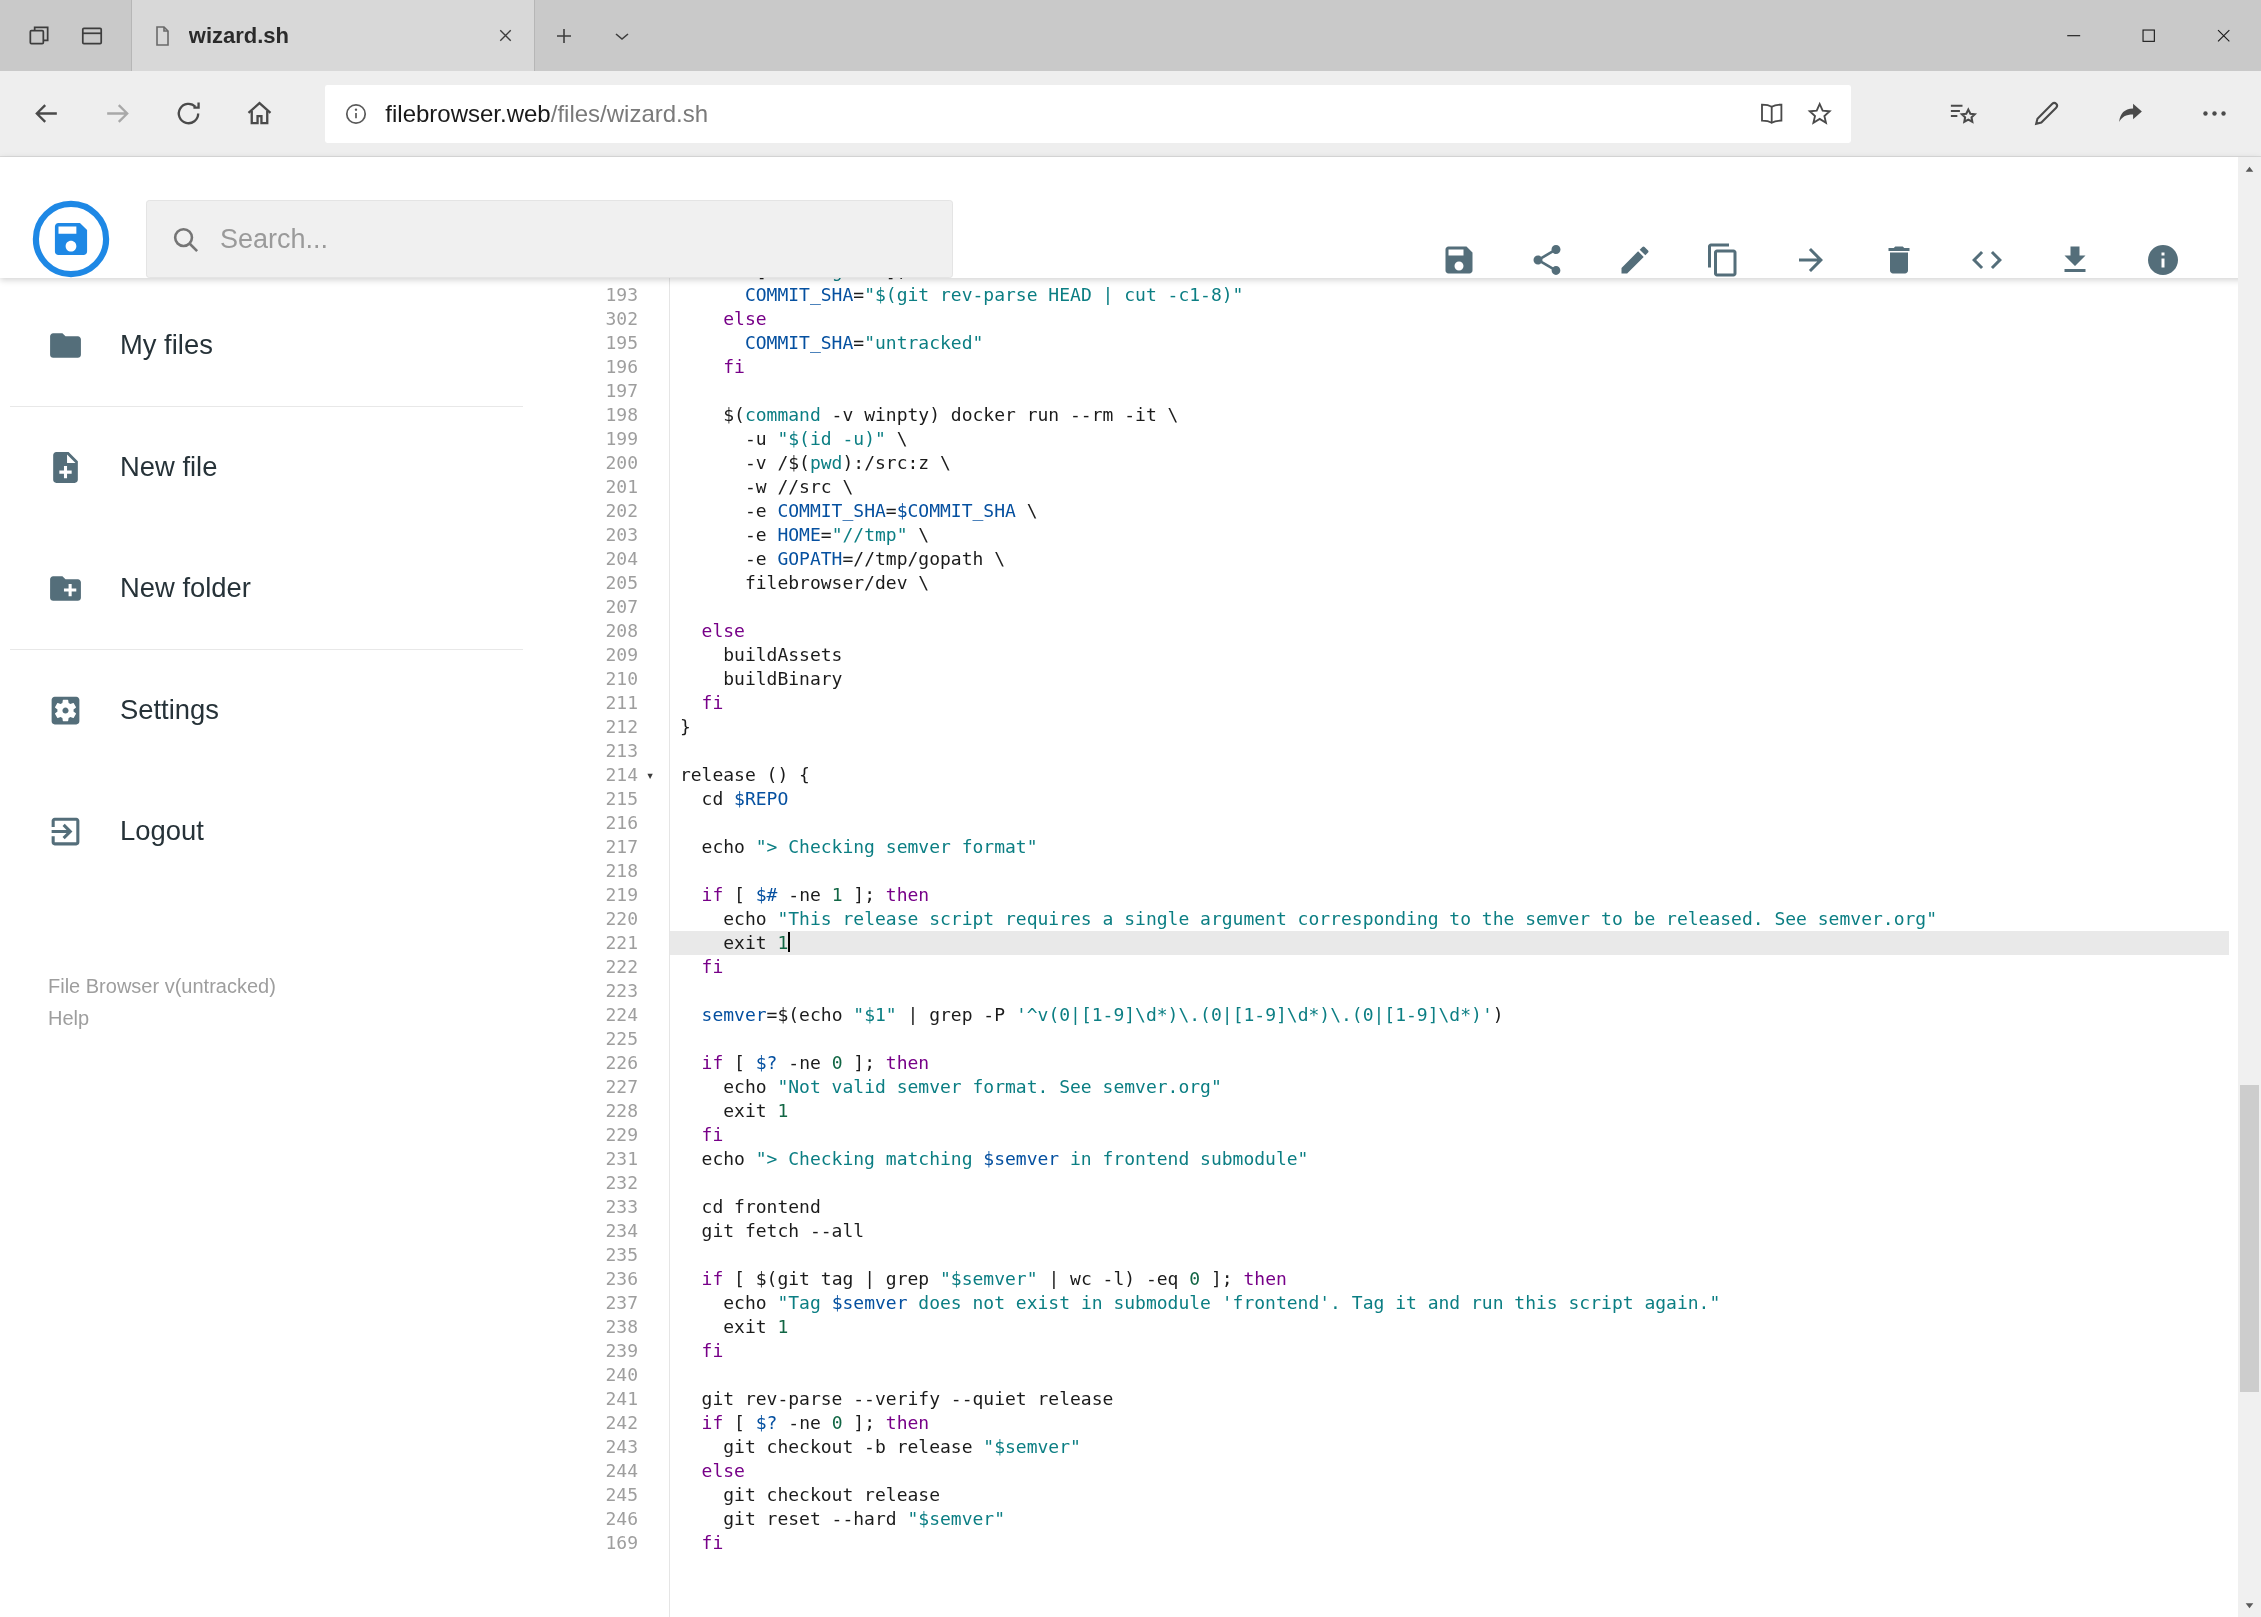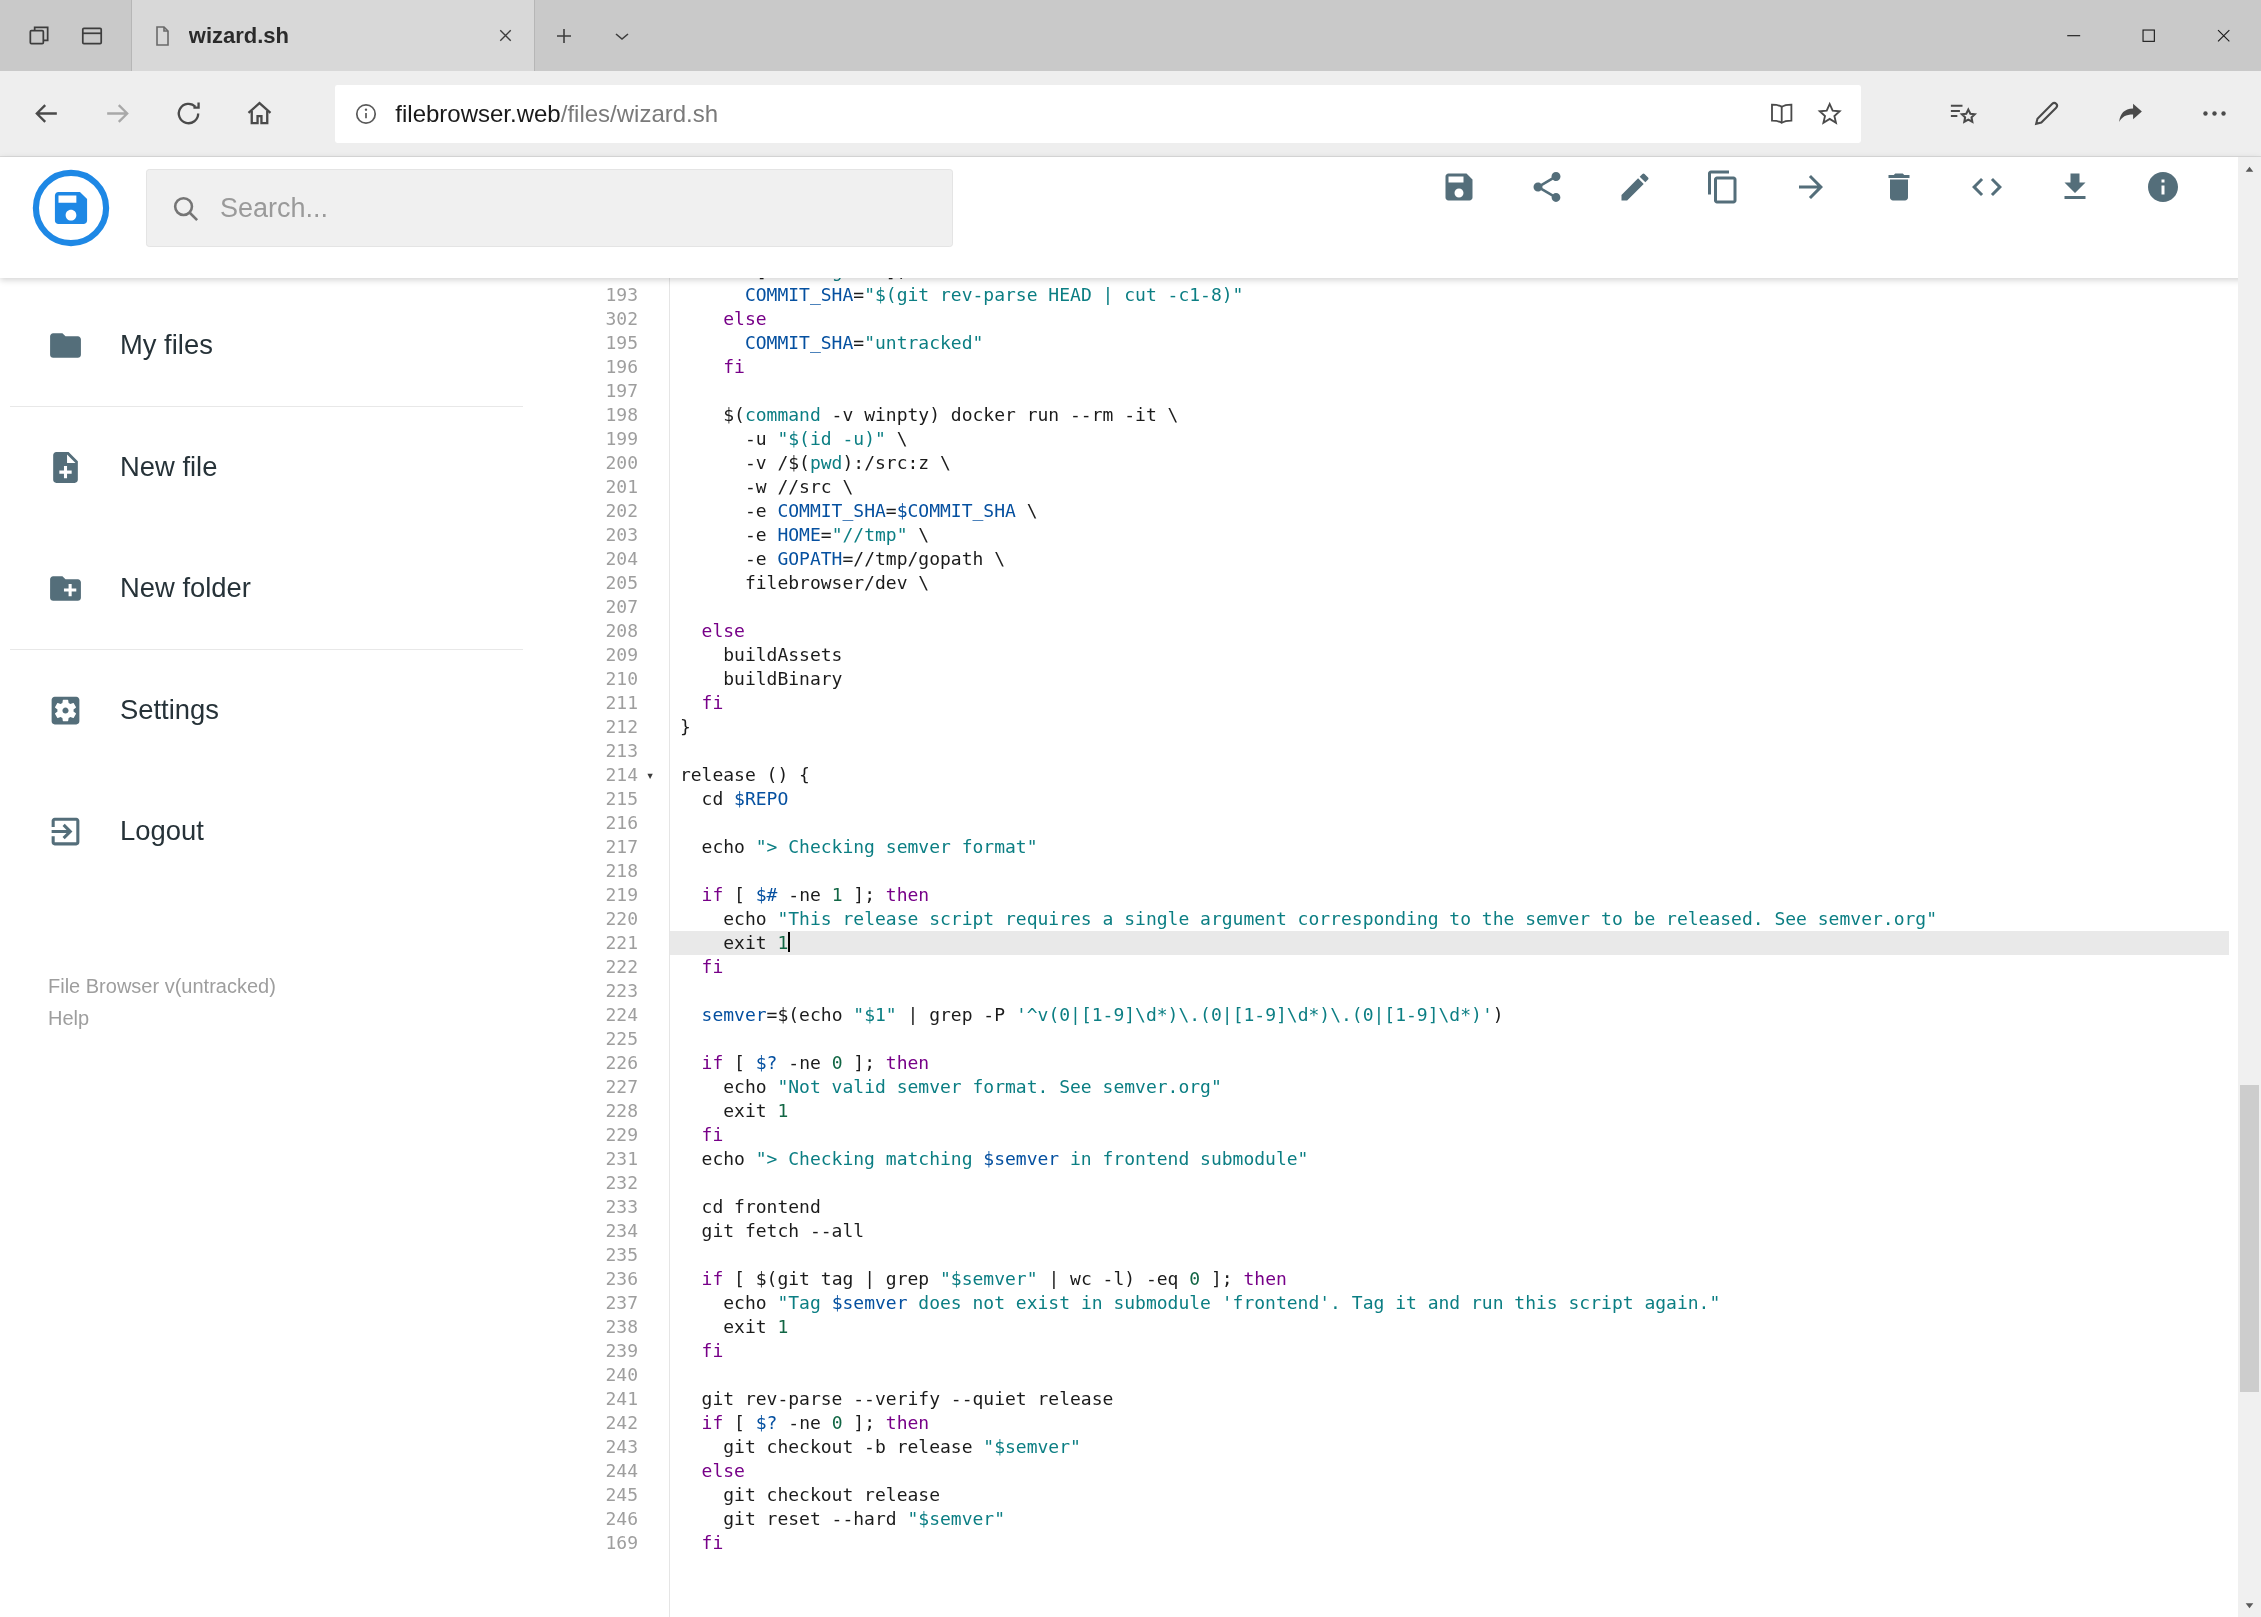--- a/index.html
+++ b/index.html
@@ -23,35 +23,35 @@
   .tabchev svg { width:24px; height:24px; }
   .win-controls { position:absolute; right:0; top:0; height:100%; display:flex; }
   .win-btn { width:75px; display:flex; align-items:center; justify-content:center; color:#1b1b1b; }
   .win-btn svg { width:19.4px; height:19.4px; }
 
   .navbar { height:86px; background:#eeeeee; border-bottom:0.8px solid #dcdcdc;
             display:flex; align-items:center; padding:0 11.3px; }
   .nav-btn { width:71px; height:71px; display:flex; align-items:center; justify-content:center; color:#4a4a4a; }
   .nav-btn svg { width:31px; height:31px; }
   .nav-btn.disabled { color:#a8a8a8; }
-  .addressbar { margin-left:40px; width:1526px; height:58px; background:#ffffff; border-radius:2.4px;
+  .addressbar { margin-left:30px; width:1526px; height:58px; background:#ffffff; border-radius:2.4px;
                 display:flex; align-items:center; padding:0 18px; }
   .ab-info { color:#5a5a5a; margin-right:16px; }
   .ab-info svg { width:26px; height:26px; }
   .ab-url { font-size:24px; white-space:nowrap; }
   .ab-host { color:#1a1a1a; }
   .ab-path { color:#7a7a7a; }
   .ab-right { margin-left:auto; display:flex; align-items:center; gap:21px; color:#4a4a4a; }
   .ab-right svg { width:27.4px; height:27.4px; }
   .nav-right { margin-left:auto; display:flex; align-items:center; gap:13px; color:#4a4a4a; }
 
   
   .app { position:relative; height:1460px; }
-  .app-header { height:121px; background:#fff; display:flex; align-items:flex-start;
-                padding:12px 32px; position:relative; z-index:3; box-shadow:0 2.4px 6.5px rgba(0,0,0,.18); }
+  .app-header { height:121px; background:#fff; display:flex; align-items:flex-end;
+                padding:0 32px; position:relative; z-index:3; box-shadow:0 2.4px 6.5px rgba(0,0,0,.18); }
   .logo { width:78px; height:78px; flex-shrink:0; }
   .searchbox { margin-left:36px; width:807px; height:78px; background:#f0f0f0; border:0.8px solid #e4e4e4;
                border-radius:3.2px; display:flex; align-items:center; padding:0 22.6px; gap:19.4px; }
   .searchbox svg { width:31px; height:31px; color:#757575; flex-shrink:0; }
   .search-input { border:none; outline:none; background:transparent; flex:1; font-size:27px; color:#333;
                   font-family:"Liberation Sans", sans-serif; }
   .search-input::placeholder { color:#9a9a9a; }
   .header-toolbar { margin-left:auto; display:flex; align-items:center; gap:52px; padding-right:48px; color:#546e7a; }
   .ht-btn { width:36px; height:36px; cursor:pointer; }
   .ht-btn svg { width:36px; height:36px; }

